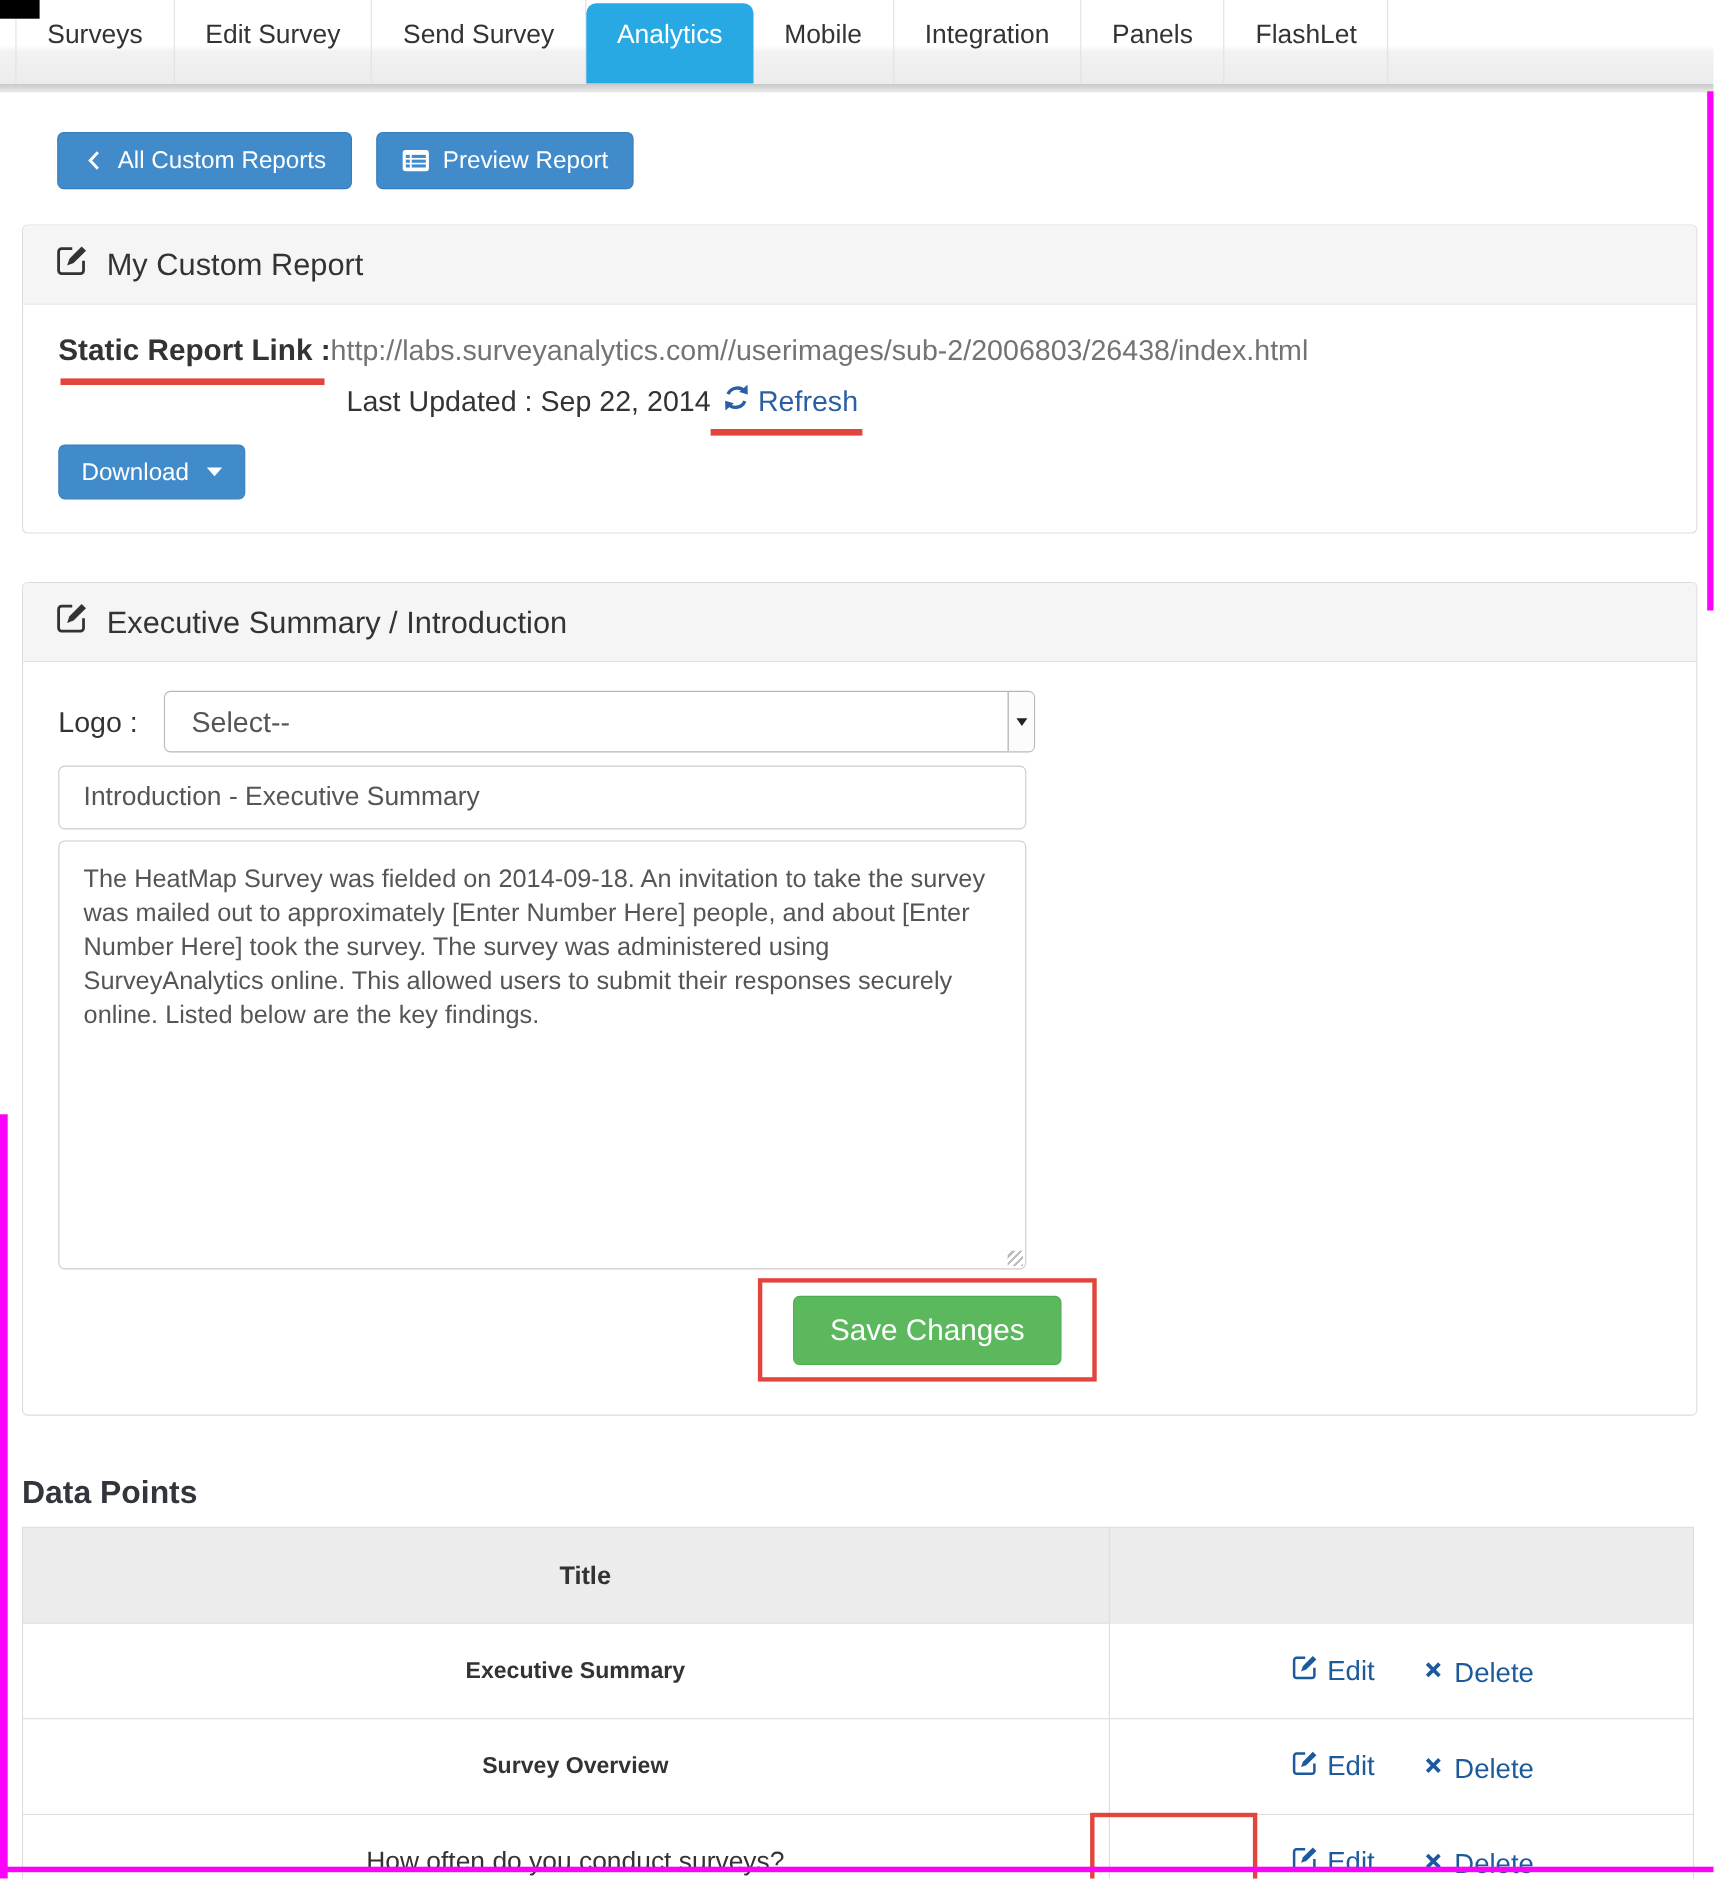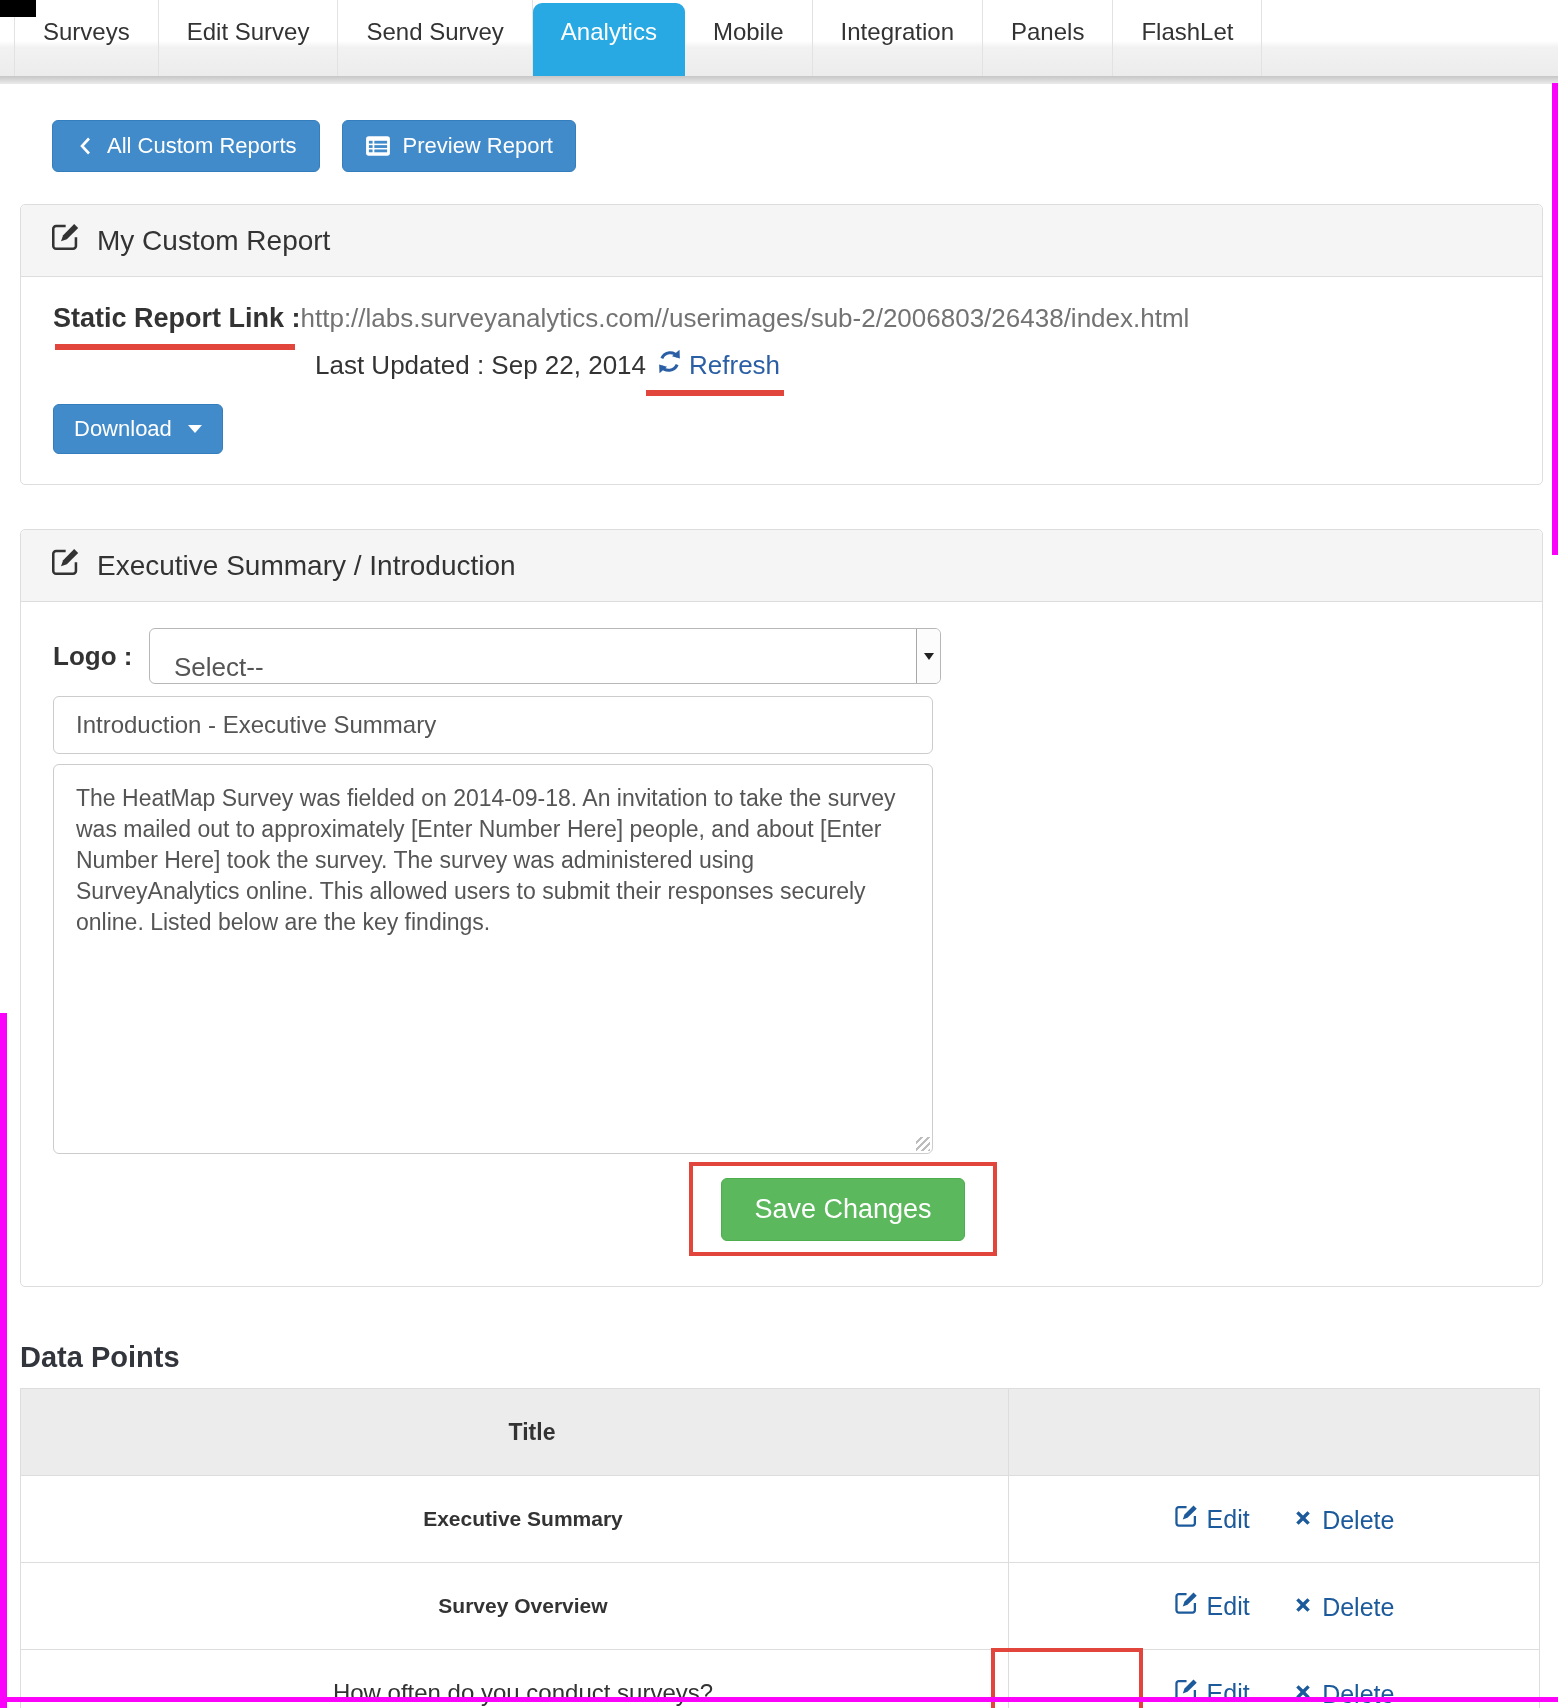--- a/index.html
+++ b/index.html
@@ -48,23 +48,23 @@
     color:#2b5fa5; text-decoration:none; font-size:26px; cursor:pointer; }
   .refresh-wrap::after { content:""; position:absolute; left:-10px; right:-4px; bottom:-14px;
     height:6px; background:#e2453c; }
   .btn-download { margin-top:22px; padding:11px 20px; }
   .caret { width:0; height:0; border-left:7px solid transparent; border-right:7px solid transparent;
     border-top:8px solid #fff; display:inline-block; margin-left:4px; }
 
   
   .panel-summary { margin-top:44px; }
   .logo-row { display:flex; align-items:center; }
-  .logo-label { font-weight:bold; font-size:26px; width:96px; }
+  .logo-label { font-weight:normal; font-size:26px; width:96px; }
   .fake-select { width:792px; height:56px; border:1px solid #b7b7b7; border-radius:6px;
-    background:#fff; display:flex; align-items:flex-end; cursor:pointer; overflow:hidden; }
+    background:#fff; display:flex; align-items:center; cursor:pointer; overflow:hidden; }
   .fake-select .sel-text { flex:1; padding:0 24px; font-size:26px; color:#555; }
   .sel-arrow { width:24px; align-self:stretch; border-left:1px solid #a9a9a9;
     background:#fcfcfc; display:flex; align-items:center; justify-content:center; }
   .sel-arrow i { width:0; height:0; border-left:5px solid transparent;
     border-right:5px solid transparent; border-top:7px solid #222; }
   .intro-input { display:block; width:880px; height:58px; margin-top:12px;
     border:1px solid #ccc; border-radius:6px; font-size:24px; color:#555;
     padding:0 22px; font-family:inherit; outline:none; }
   .ta-wrap { position:relative; width:880px; margin-top:10px; }
   .intro-textarea { display:block; width:880px; height:390px; border:1px solid #ccc;

